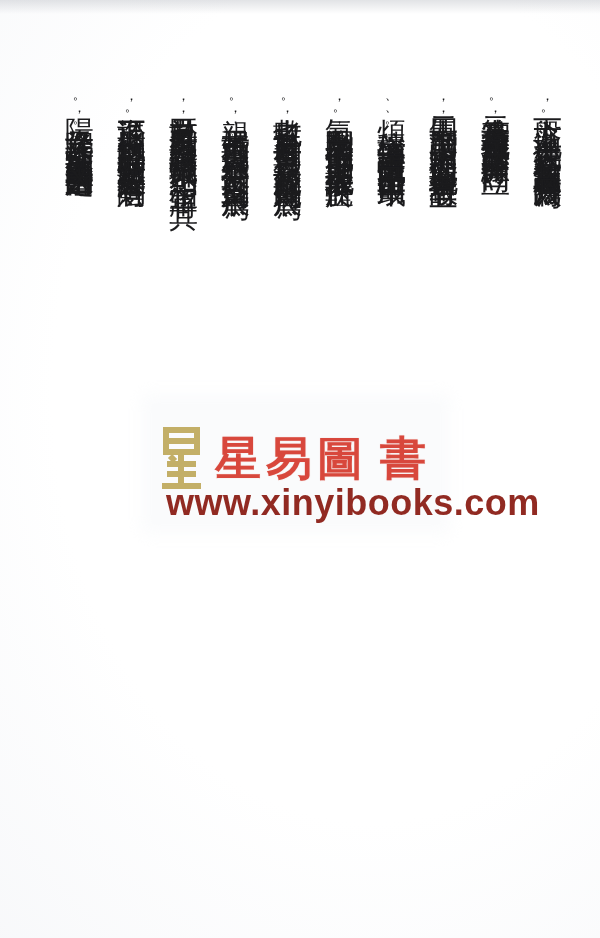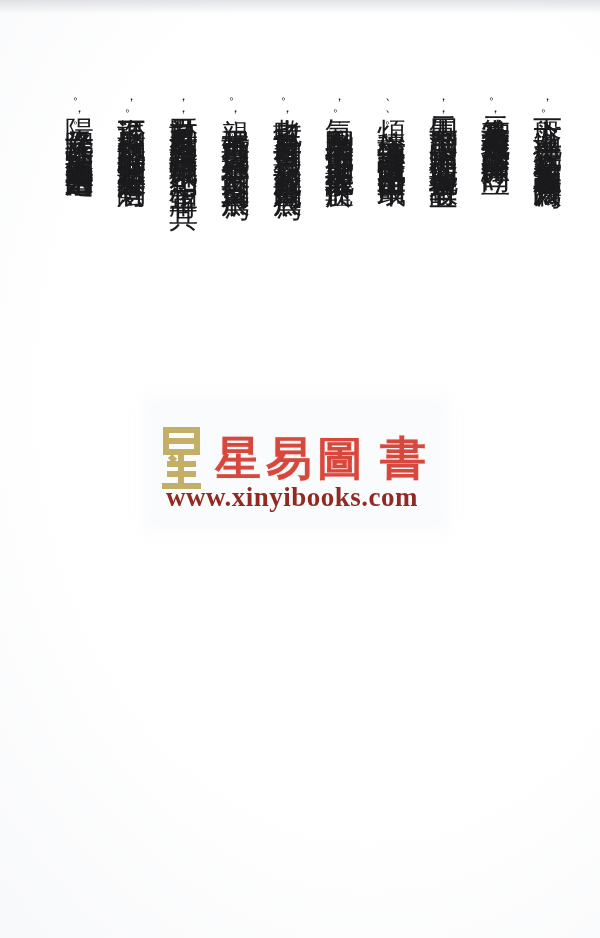--- a/index.html
+++ b/index.html
@@ -69,26 +69,26 @@
     font-weight: bold;
     color: rgba(213,56,43,0.88);
     text-shadow: 0 0 1px rgba(213,56,43,0.35);
   }
   .wm-brand .ch { margin-right: 5px; }
   .wm-brand .ch:last-child { margin-left: 12px; margin-right: 0; }
 
   .wm-url {
     position: absolute;
     left: 166px; top: 482px;
-    font-size: 27px;
+    font-size: 36px;
     font-weight: 600;
     letter-spacing: 0.5px;
     color: rgba(139,31,22,0.95);
     z-index: 3;
-    font-family: Liberation Serif, serif;
+    font-family: Liberation Sans, sans-serif;
     pointer-events: none;
   }
 </style>
 </head>
 <body>
 
 <div class="top-shade"></div>
 
 <div class="text-block">
   <div class="col"><span>下</span><span>盤</span><span>方</span><span class="punct">，</span><span>法</span><span>地</span><span class="punct">。</span><span>在</span><span>天</span><span>成</span><span>象</span><span class="punct">，</span><span>有</span><span>星</span><span>宿</span><span class="punct">，</span><span>故</span><span>用</span><span>天</span><span>罡</span><span>爲</span><span>斗</span><span>杓</span><span class="punct">，</span><span>太</span><span>陽</span><span>爲</span><span>月</span><span>將</span><span class="punct">，</span></div>

